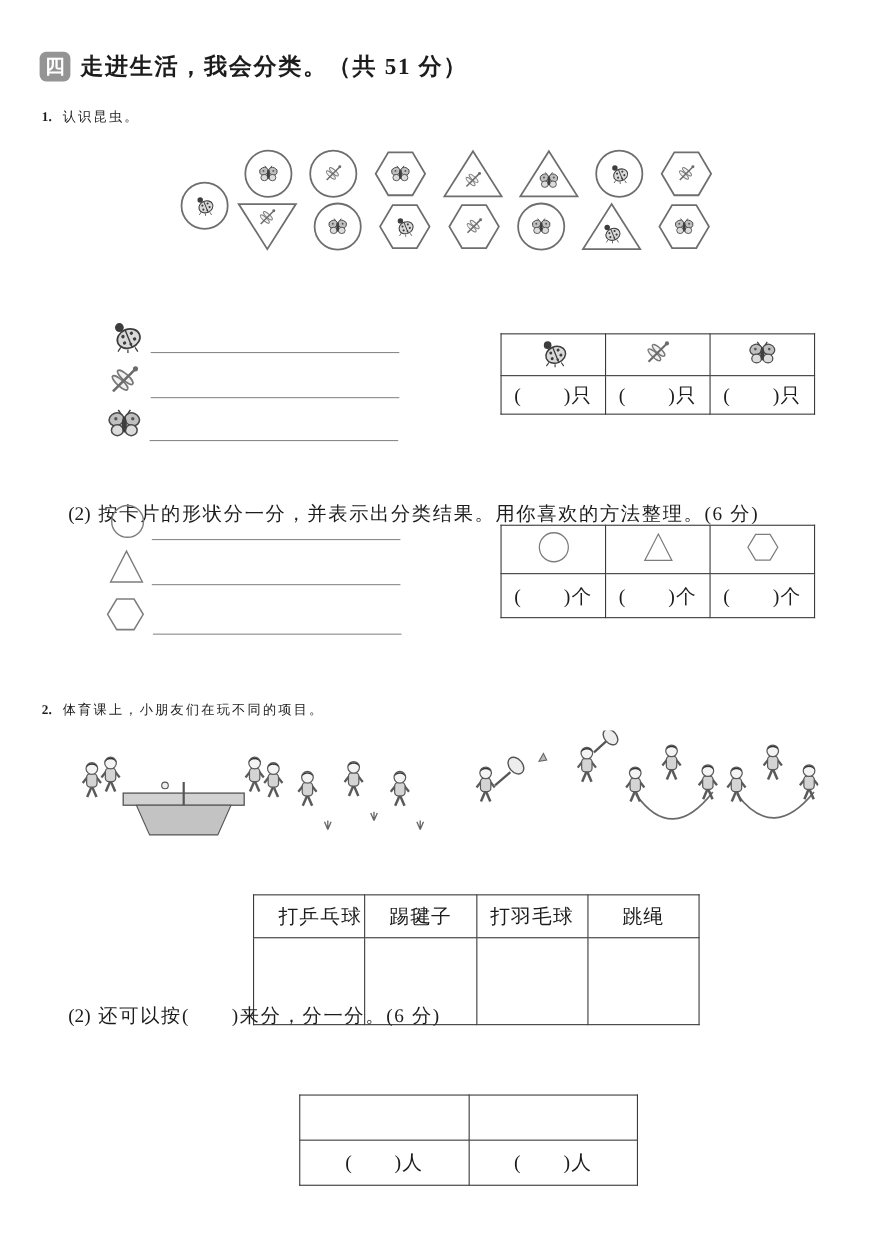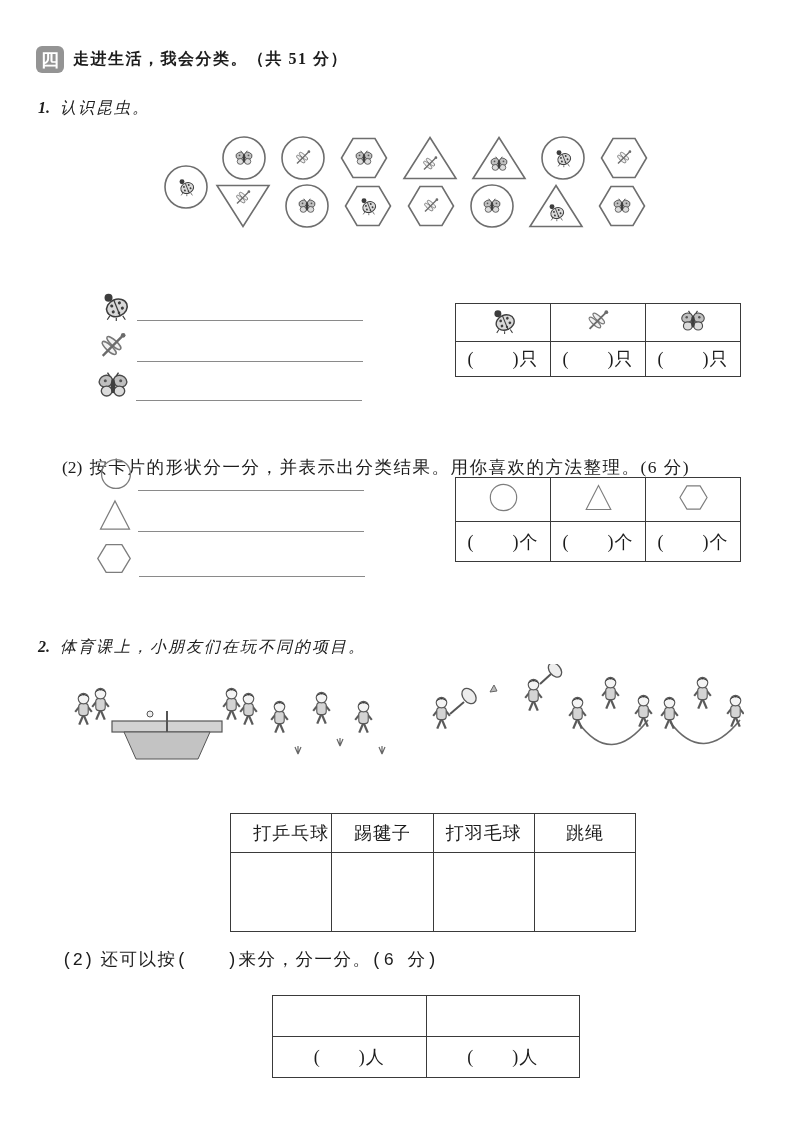--- a/index.html
+++ b/index.html
@@ -3,23 +3,23 @@
 <meta charset="utf-8">
 <style>
   html,body{margin:0;padding:0;background:#ffffff;}
   .page{position:relative;width:793px;height:1122px;background:#fff;overflow:hidden;
         font-family:"Liberation Serif","DejaVu Serif",serif;color:#1c1c1c;}
 
   .section-header{position:absolute;left:36px;top:46px;display:flex;align-items:center;gap:9px;}
   .badge{display:inline-flex;align-items:center;justify-content:center;width:28px;height:27px;
          background:#949494;color:#fff;border-radius:6px;font-weight:bold;font-size:18px;
          font-family:"Liberation Sans","DejaVu Sans",sans-serif;}
-  .sec-title{font-size:16px;font-weight:bold;letter-spacing:1.5px;}
-
-  .qline{position:absolute;left:38px;font-size:16px;letter-spacing:2px;font-style:italic;}
+  .sec-title{font-size:21px;font-weight:bold;letter-spacing:1.5px;}
+
+  .qline{position:absolute;left:38px;font-size:12px;letter-spacing:2px;}
   .qnum{font-weight:bold;margin-right:10px;letter-spacing:0;}
 
   .part{position:absolute;left:62px;font-size:17.5px;letter-spacing:1.5px;white-space:nowrap;}
   .plabel{margin-right:7px;letter-spacing:0;}
 
   .insect-cards{position:absolute;left:163px;top:133px;width:525px;height:104px;}
   .cards-row{position:absolute;display:flex;align-items:center;gap:13px;}
   #cards-top{left:58px;top:2px;}
   #cards-bottom{left:52px;top:50px;}
   #card-standalone{position:absolute;left:0;top:31px;}
@@ -527,21 +527,21 @@
     </tr>
     <tr>
       <td style="height:78px;"></td>
       <td></td>
       <td></td>
       <td></td>
     </tr>
   </tbody>
     </table>
 
-  <div class="part" style="top:947px;font-family:Liberation Mono, monospace;">
+  <div class="part" style="top:911px;">
     <span class="plabel">(2)</span><span>还可以按(　　)来分，分一分。(6 分)</span>
   </div>
 
   <table class="grid" style="left:272px;top:995px;width:308px;">
     <tbody>
         <tr>
       <td style="height:40px;"></td>
       <td></td>
     </tr>
     <tr>

